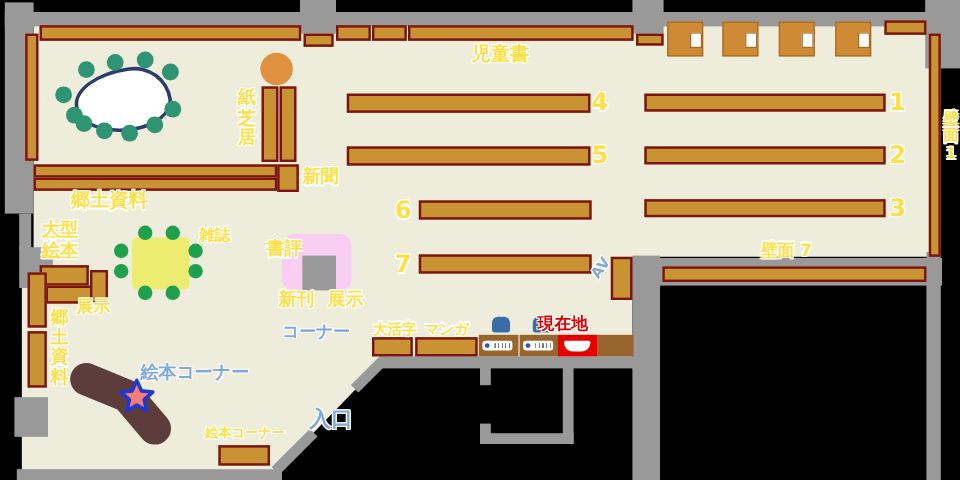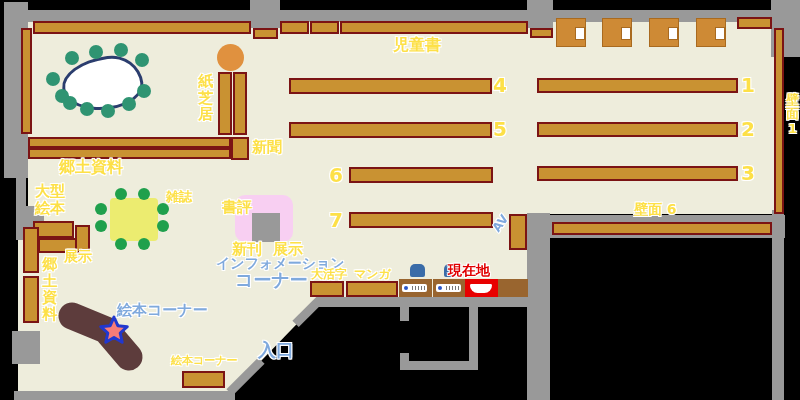--- a/index.html
+++ b/index.html
@@ -8,21 +8,21 @@
   .floor{position:absolute;left:0;top:0;width:800px;height:400px;background:#eeeddc;
          clip-path:polygon(28px 20px,775px 20px,775px 214px,527px 214px,527px 298px,322px 298px,230px 393px,18px 393px,18px 240px,28px 240px);}
   .wall{position:absolute;background:#999;}
   .shelf{position:absolute;background:#c99232;border:2px solid #7b1414;box-sizing:border-box;}
   .lbl{position:absolute;font-weight:bold;white-space:nowrap;line-height:1.1;
        text-shadow:-1px -1px 0 #fff,1px -1px 0 #fff,-1px 1px 0 #fff,1px 1px 0 #fff,0 1px 0 #fff,0 -1px 0 #fff;}
   .green{color:#fde047;}
   .blue{color:#7fa9dd;}
   .red{color:#e00000;}
   .vtext{white-space:normal;word-break:break-all;width:1.15em;text-align:center;}
-  .v2{white-space:normal;word-break:break-all;width:2.2em;text-align:left;}
+  .v2{white-space:normal;word-break:break-all;width:2.2em;text-align:left;text-decoration:underline;}
   .num{font-size:20px;}
   .dot{position:absolute;width:14px;height:14px;border-radius:50%;background:#2f9472;}
   .tdot{position:absolute;width:12px;height:12px;border-radius:50%;background:#1fa04c;}
   .blob{position:absolute;left:62px;top:57px;width:75px;height:47px;background:#fff;
         border:3px solid #2b3d6e;border-radius:60% 40% 45% 55%/50% 60% 42% 50%;transform:rotate(-8deg);}
   .sdesk{position:absolute;width:30px;height:29px;background:#ce8a35;border:1px solid #a96a1f;box-sizing:border-box;}
   .sdesk .chair{position:absolute;right:0;top:8px;width:8px;height:11px;background:#fff;border:1px solid #a96a1f;}
   .odesk{position:absolute;background:#99652f;}
   .device{position:absolute;left:3px;top:5px;width:25px;height:8px;background:#fff;border-radius:2px;}
   .device .led{position:absolute;left:2px;top:2px;width:4px;height:4px;border-radius:50%;background:#2b56c8;}
@@ -170,29 +170,28 @@
   <div class="lbl green" style="left:393px;top:36px;font-size:16px;">児童書</div>
   <div class="lbl green vtext" style="left:785px;top:93px;font-size:13px;">壁面1</div>
   <div class="lbl green" style="left:59px;top:158px;font-size:16px;">郷土資料</div>
   <div class="lbl green" style="left:166px;top:158px;font-size:13px;margin-top:32px;">雑誌</div>
   <div class="lbl green v2" style="left:35px;top:183px;font-size:15px;">大型絵本</div>
   <div class="lbl green" style="left:64px;top:249px;font-size:14px;">展示</div>
   <div class="lbl green vtext" style="left:41px;top:256px;font-size:15px;">郷土資料</div>
   <div class="lbl green" style="left:222px;top:199px;font-size:15px;">書評</div>
   <div class="lbl green" style="left:232px;top:241px;font-size:15px;">新刊</div>
   <div class="lbl green" style="left:273px;top:241px;font-size:15px;">展示</div>
-  <div class="lbl blue" style="left:216px;top:256px;font-size:14px;">インフォメーション</div>
-  <div class="lbl blue" style="left:235px;top:270px;font-size:18px;">コーナー</div>
+  <div class="lbl blue" style="left:235px;top:270px;font-size:14px;">コーナー</div>
   <div class="lbl blue" style="left:117px;top:302px;font-size:15px;">絵本コーナー</div>
   <div class="lbl green" style="left:171px;top:355px;font-size:11px;">絵本コーナー</div>
   <div class="lbl blue" style="left:258px;top:340px;font-size:18px;">入口</div>
   <div class="lbl green" style="left:311px;top:268px;font-size:12px;">大活字</div>
   <div class="lbl green" style="left:354px;top:268px;font-size:12px;">マンガ</div>
   <div class="lbl red" style="left:448px;top:263px;font-size:14px;font-family:Liberation Serif, serif;">現在地</div>
-  <div class="lbl green" style="left:634px;top:202px;font-size:14px;">壁面 6</div>
+  <div class="lbl green" style="left:634px;top:202px;font-size:14px;">壁面 7</div>
   <div class="lbl blue" style="left:492px;top:217px;font-size:12px;transform:rotate(-55deg);">AV</div>
 
   <div class="lbl green num" style="left:741px;top:74px;">1</div>
   <div class="lbl green num" style="left:741px;top:118px;">2</div>
   <div class="lbl green num" style="left:741px;top:162px;">3</div>
   <div class="lbl green num" style="left:493px;top:74px;">4</div>
   <div class="lbl green num" style="left:493px;top:118px;">5</div>
   <div class="lbl green num" style="left:329px;top:164px;">6</div>
   <div class="lbl green num" style="left:329px;top:209px;">7</div>
 

